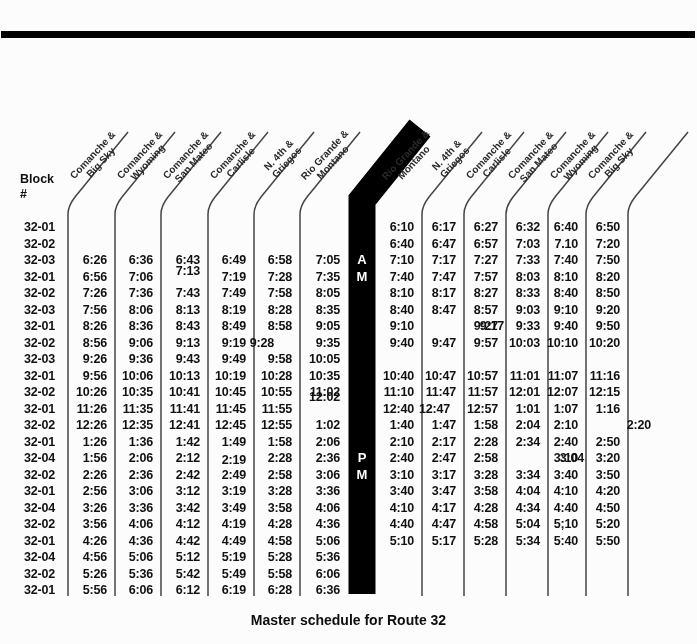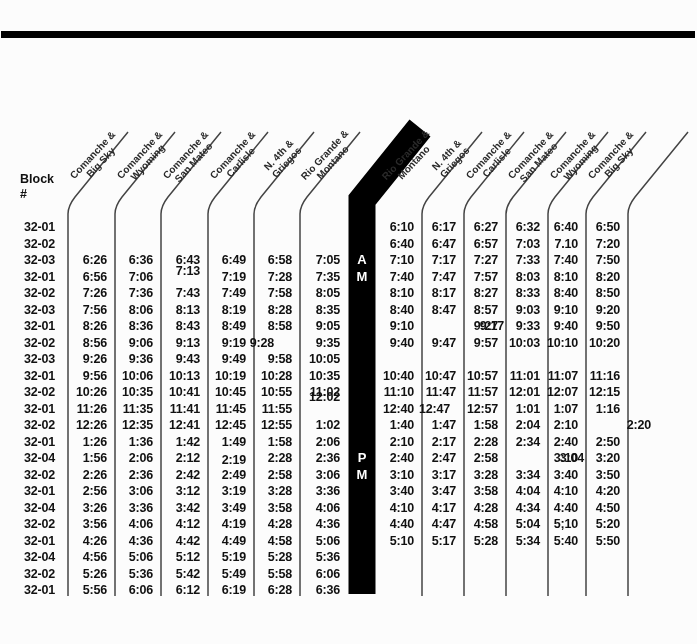--- a/index.html
+++ b/index.html
@@ -382,13 +382,14 @@
       <div class="cell" style="top: 582px; left: 246px;">6:28</div>
       <div class="cell" style="top: 582px; left: 294px;">6:36</div>
     </div>
   <div id="periods">
       <div class="period" style="top: 252px;">A</div>
       <div class="period" style="top: 268.5px;">M</div>
       <div class="period" style="top: 450px;">P</div>
       <div class="period" style="top: 466.5px;">M</div>
     </div>
 
+  <div class="footer">Master schedule for Route 32</div>
 </div>
 
 </body></html>

